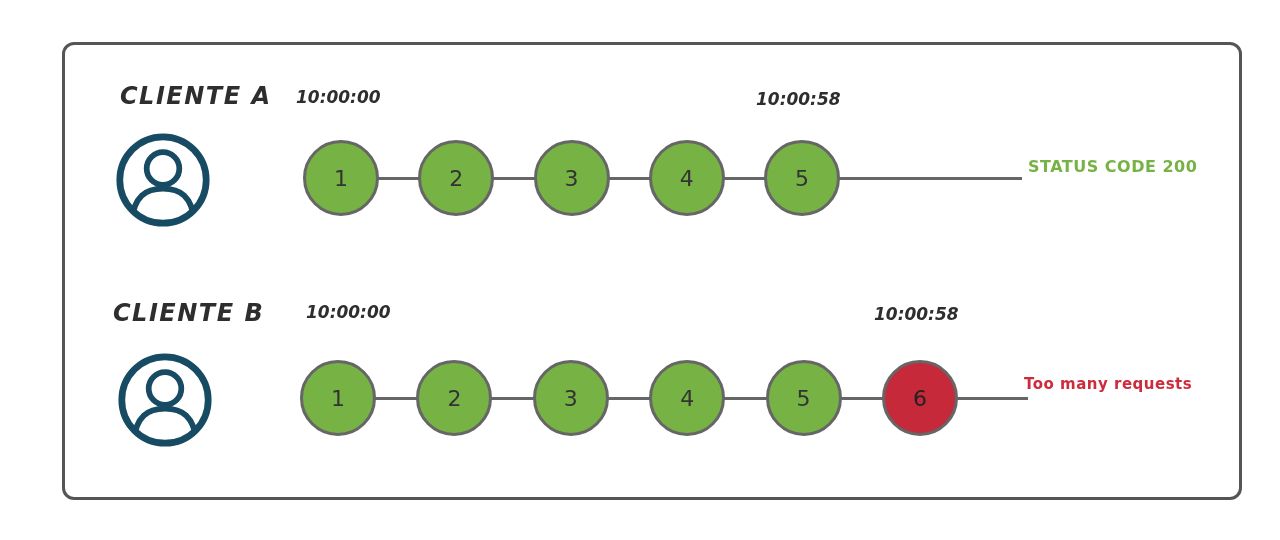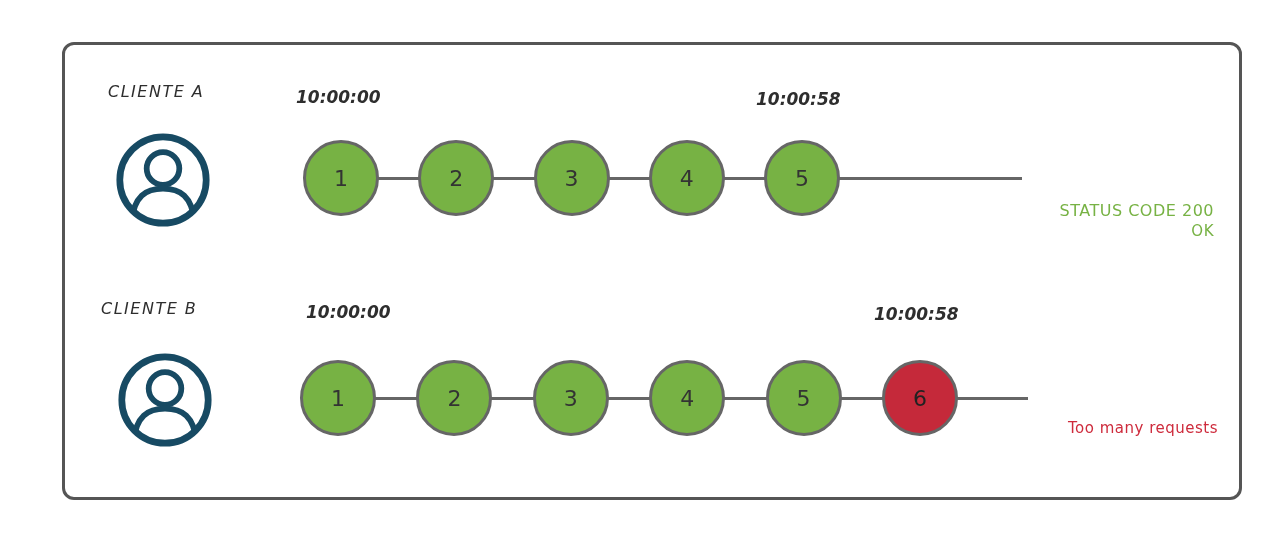--- a/index.html
+++ b/index.html
@@ -24,26 +24,27 @@
   .frame {
     position: absolute;
     left: 62px; top: 42px;
     width: 1180px; height: 458px;
     border: 3px solid var(--frame);
     border-radius: 12px;
     background: #ffffff;
   }
   .client-label {
     position: absolute;
-    font-size: 16px;
-    font-weight: 400;
+    font-size: 24px;
+    font-weight: 700;
     font-style: italic;
     letter-spacing: 1.5px;
     color: var(--text);
     white-space: nowrap;
+    margin-left: 12px;
   }
   .row-a .client-label { left: 108px; top: 82px; }
   .row-b .client-label { left: 101px; top: 299px; }
   .timestamp {
     position: absolute;
     font-size: 17px;
     font-weight: 700;
     color: var(--text);
     white-space: nowrap;
     font-style: italic;
@@ -82,27 +83,26 @@
     align-items: center;
     justify-content: center;
     font-size: 22px;
     color: var(--circle-num);
     background: var(--ok);
     flex: 0 0 auto;
   }
   .circle.limited { background: var(--limited); color: #222222; }
   .status {
     position: absolute;
-    text-align: right;
-    font-weight: 400;
+    text-align: left;
+    font-weight: 700;
     font-size: 16px;
     line-height: 21px;
     letter-spacing: 0.5px;
     white-space: nowrap;
-    margin-top: 44px;
   }
   .status.ok { color: var(--status-ok); }
   .status.limited { color: var(--status-limited); }
   .row-a .status { left: 1028px; top: 156px; width: 186px; }
   .row-b .status { left: 1024px; top: 374px; width: 194px; }
   .status .line2 { font-size: 15px; }
 </style>
 </head>
 <body>
 
@@ -127,21 +127,20 @@
   <div class="timeline-line"></div>
   <div class="circles">
       <div class="circle ok">1</div>
       <div class="circle ok">2</div>
       <div class="circle ok">3</div>
       <div class="circle ok">4</div>
       <div class="circle ok">5</div>
     </div>
   <div class="status ok">
     <div class="line1">STATUS CODE 200</div>
-    <div class="line2">OK</div>
   </div>
 </section>
 
 <section class="row row-b">
   <div class="client-label">CLIENTE B</div>
   <div class="timestamp ts-start">10:00:00</div>
   <div class="timestamp ts-end">10:00:58</div>
   <svg class="user-icon" viewBox="0 0 100 100" aria-hidden="true">
     <defs>
         <clipPath id="clipB">

